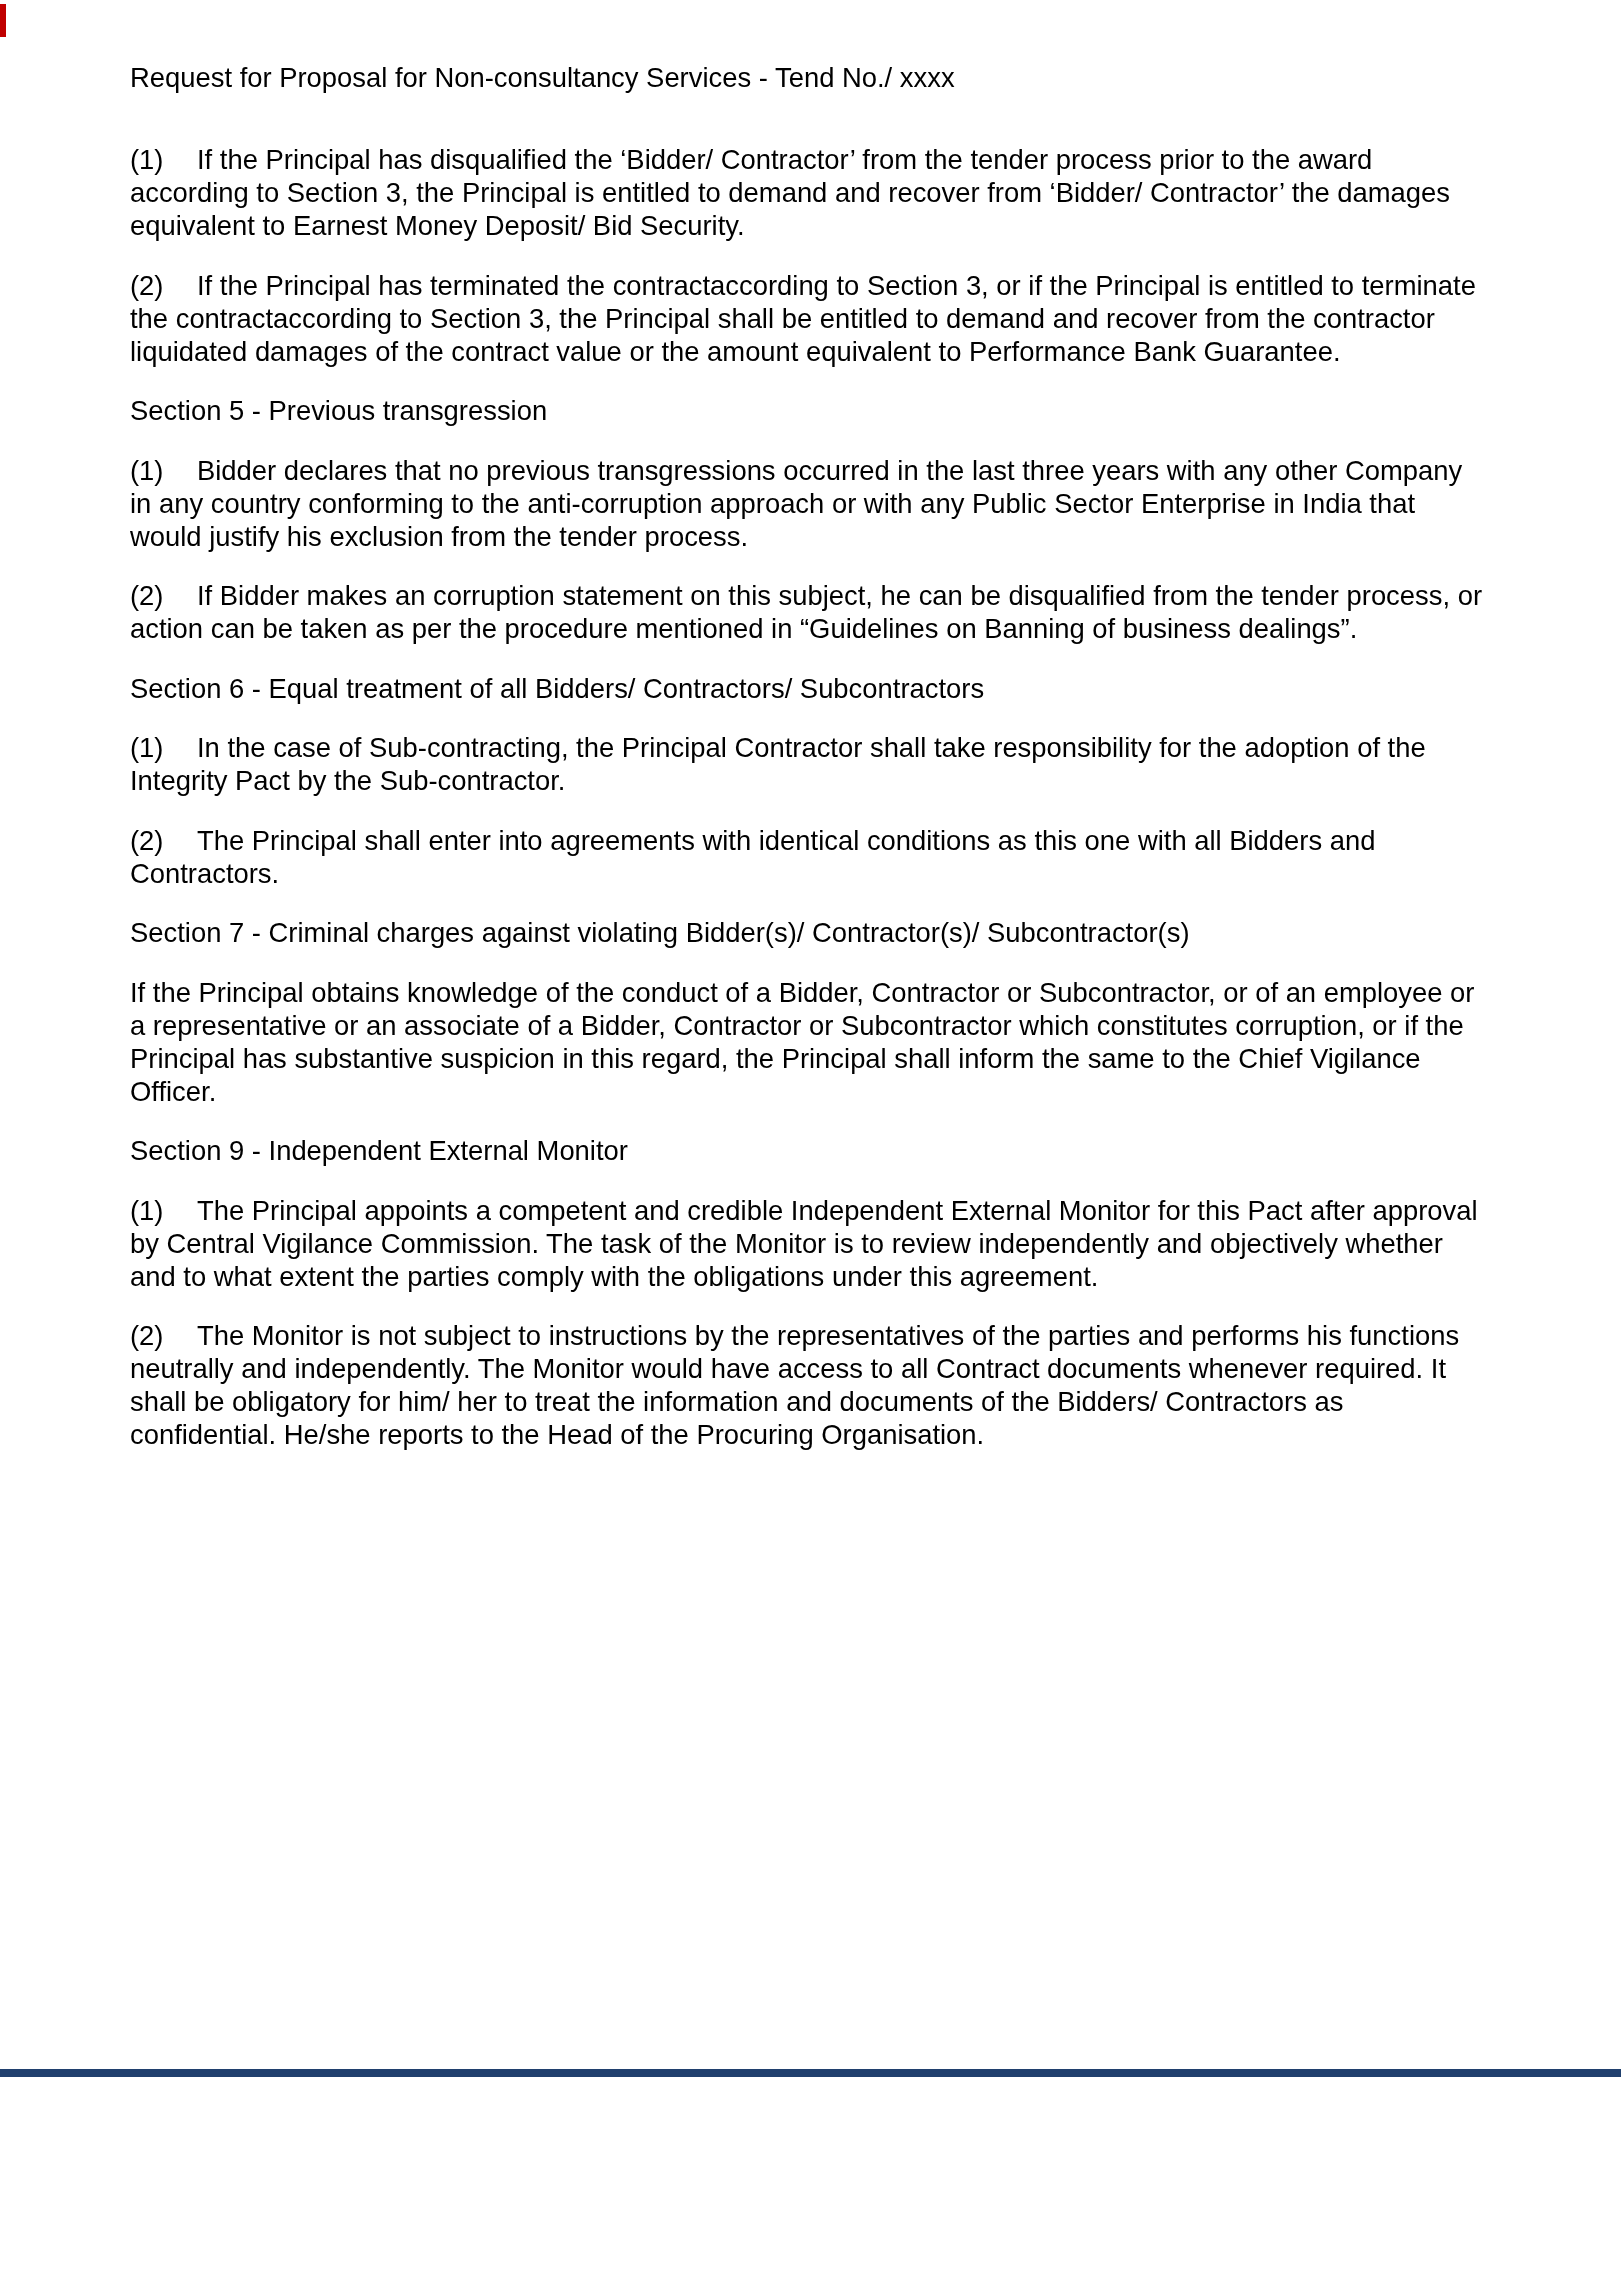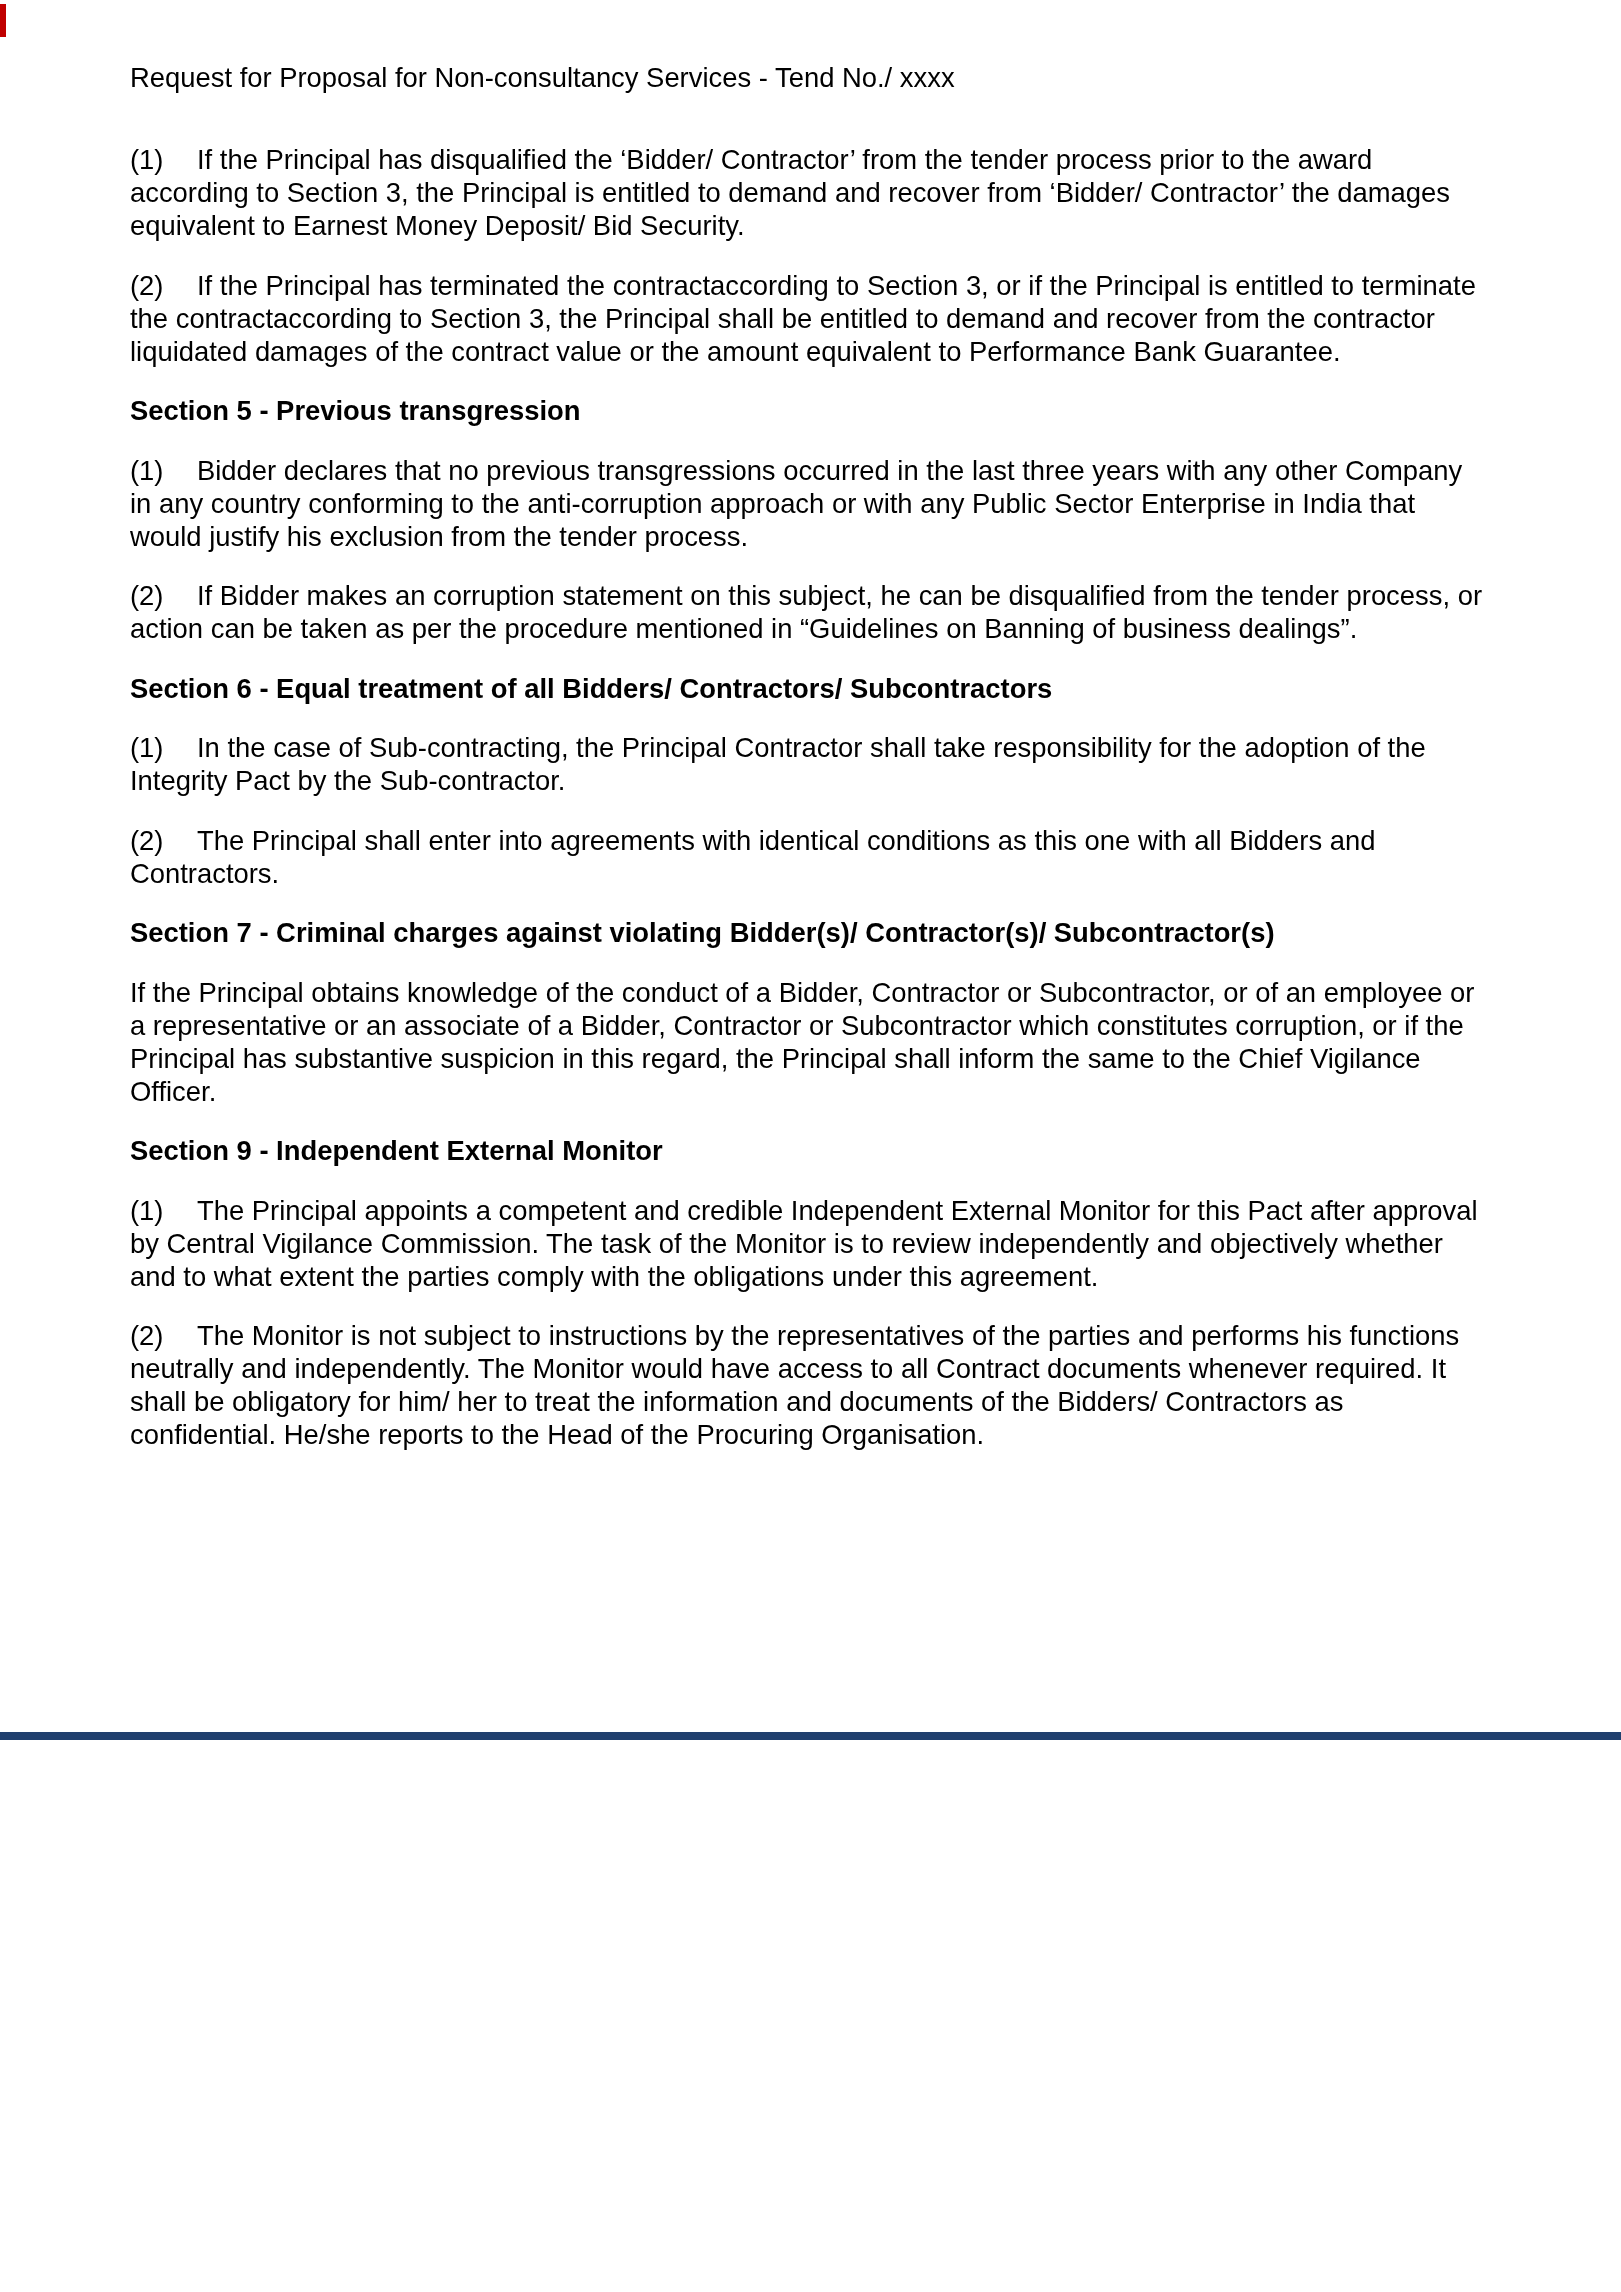--- a/index.html
+++ b/index.html
@@ -3,21 +3,21 @@
 <meta charset="utf-8">
 <style>
   html, body {
     margin: 0;
     padding: 0;
     background: #ffffff;
   }
   .page {
     position: relative;
     width: 1621px;
-    height: 1740px;
+    height: 2077px;
     background: #ffffff;
     overflow: hidden;
     font-family: "Liberation Sans", sans-serif;
     color: #000000;
   }
   .doc-header {
     position: absolute;
     top: 61px;
     left: 130px;
     right: 131px;
@@ -32,21 +32,21 @@
     font-size: 27.4px;
     line-height: 33px;
     margin-top: 16px;
   }
   .doc-body p {
     margin: 0 0 26.5px 0;
   }
   .doc-body h2 {
     font-size: 27.4px;
     line-height: 33px;
-    font-weight: 700;
+    font-weight: 400;
     margin: 0 0 26.5px 0;
   }
   .num {
     display: inline-block;
     width: 67px;
   }
   .doc-footer {
     position: absolute;
     top: 2152px;
     left: 145px;

